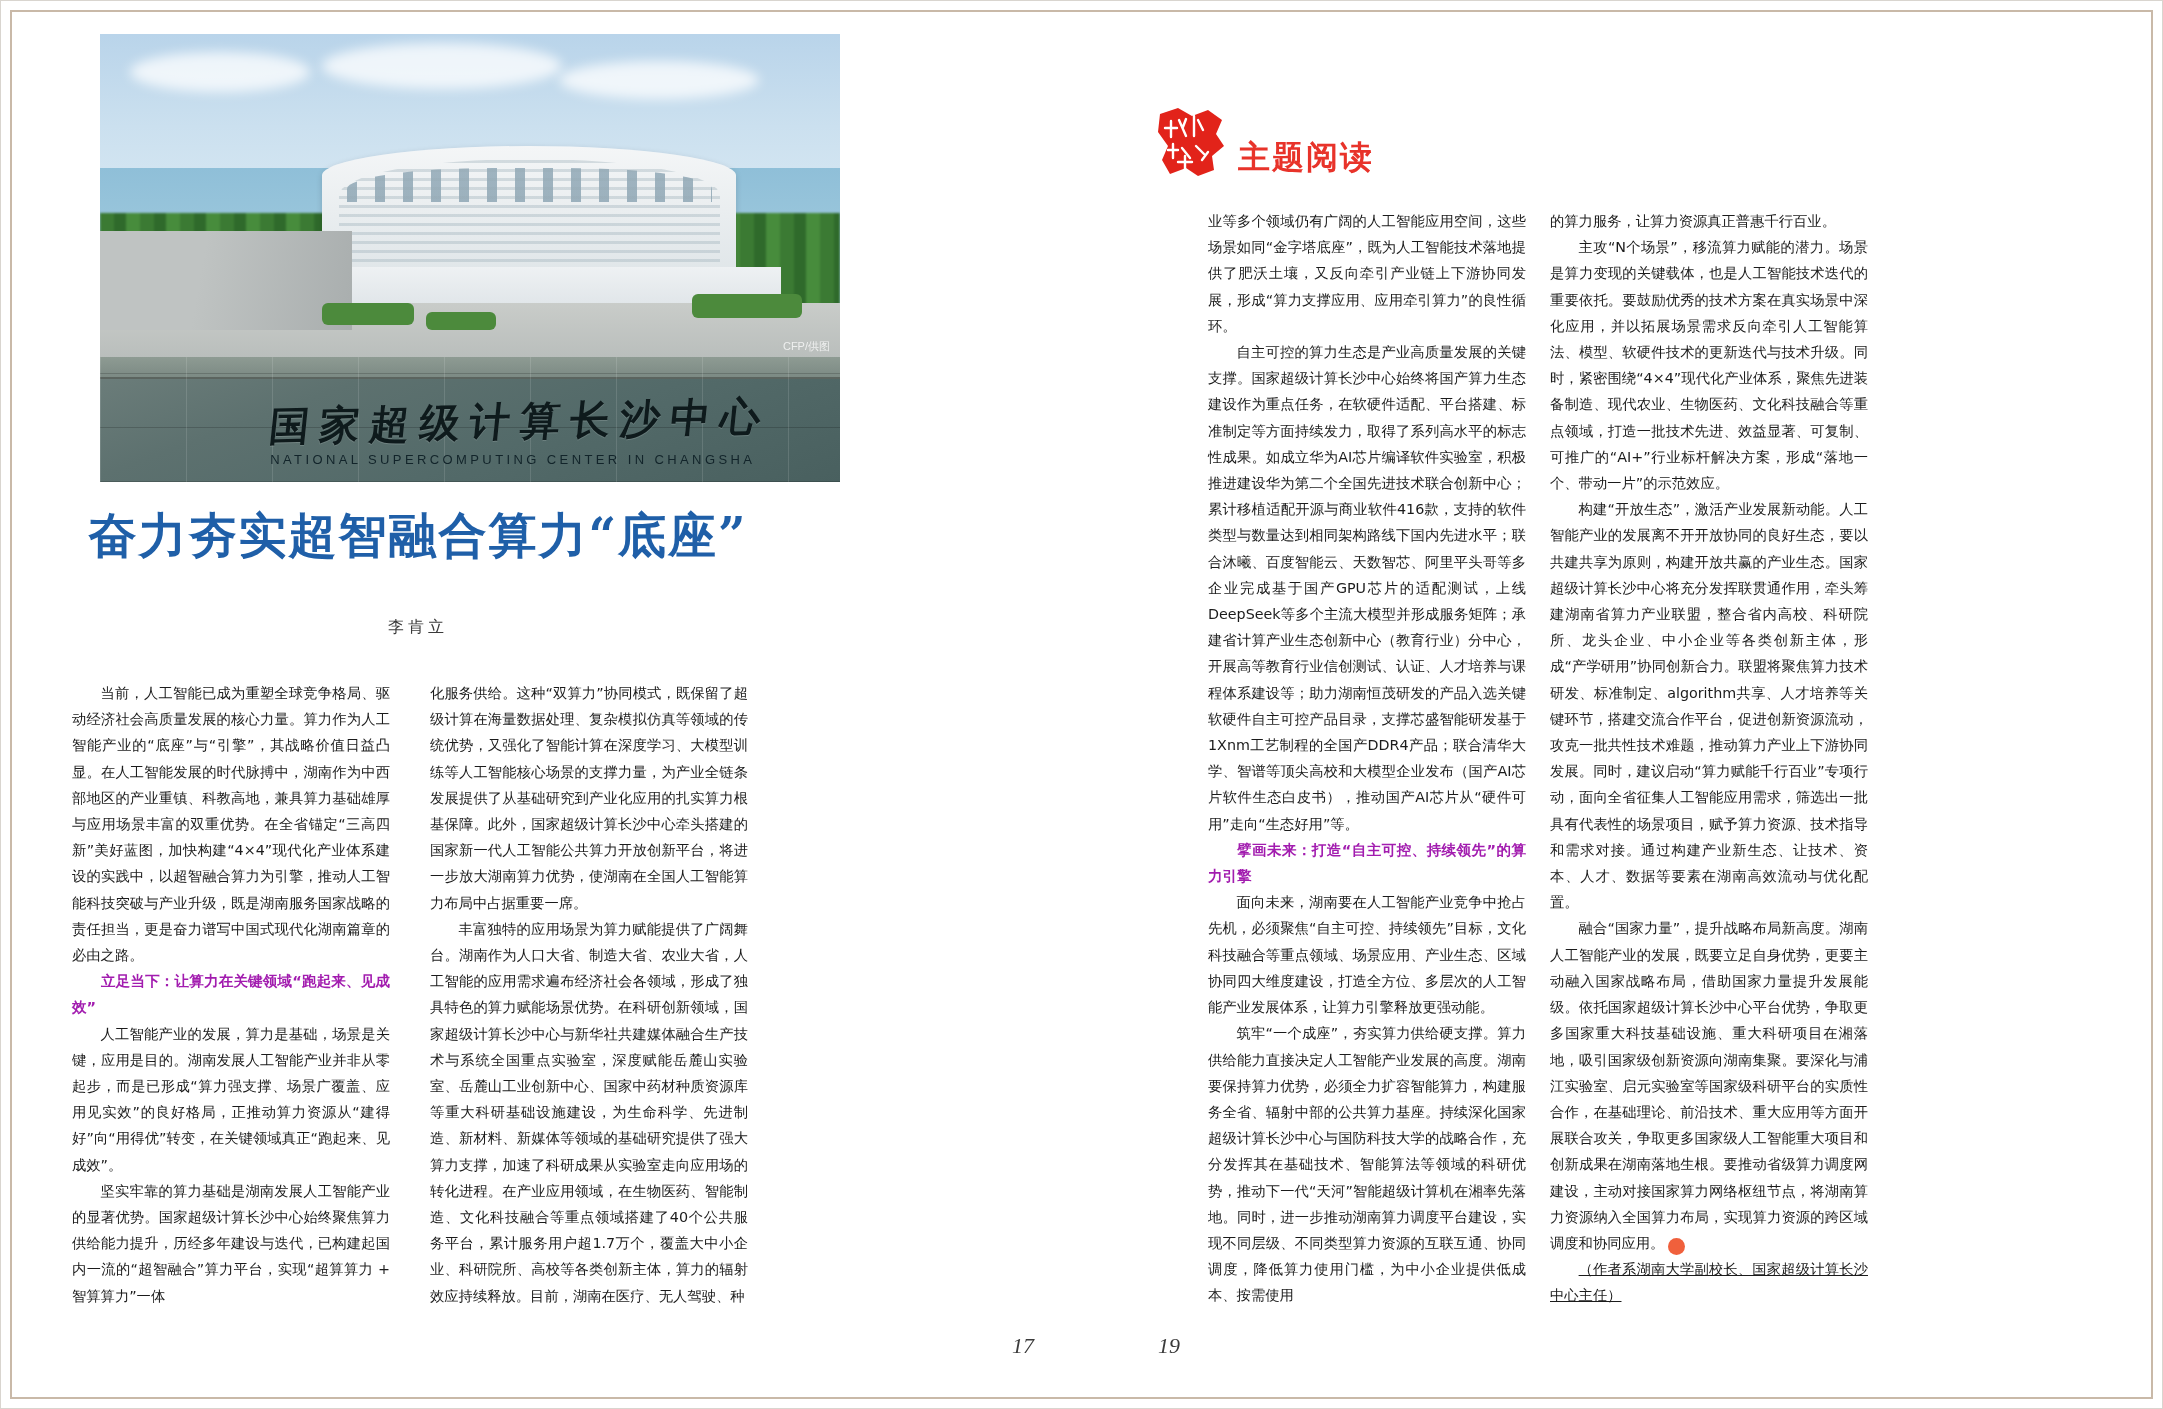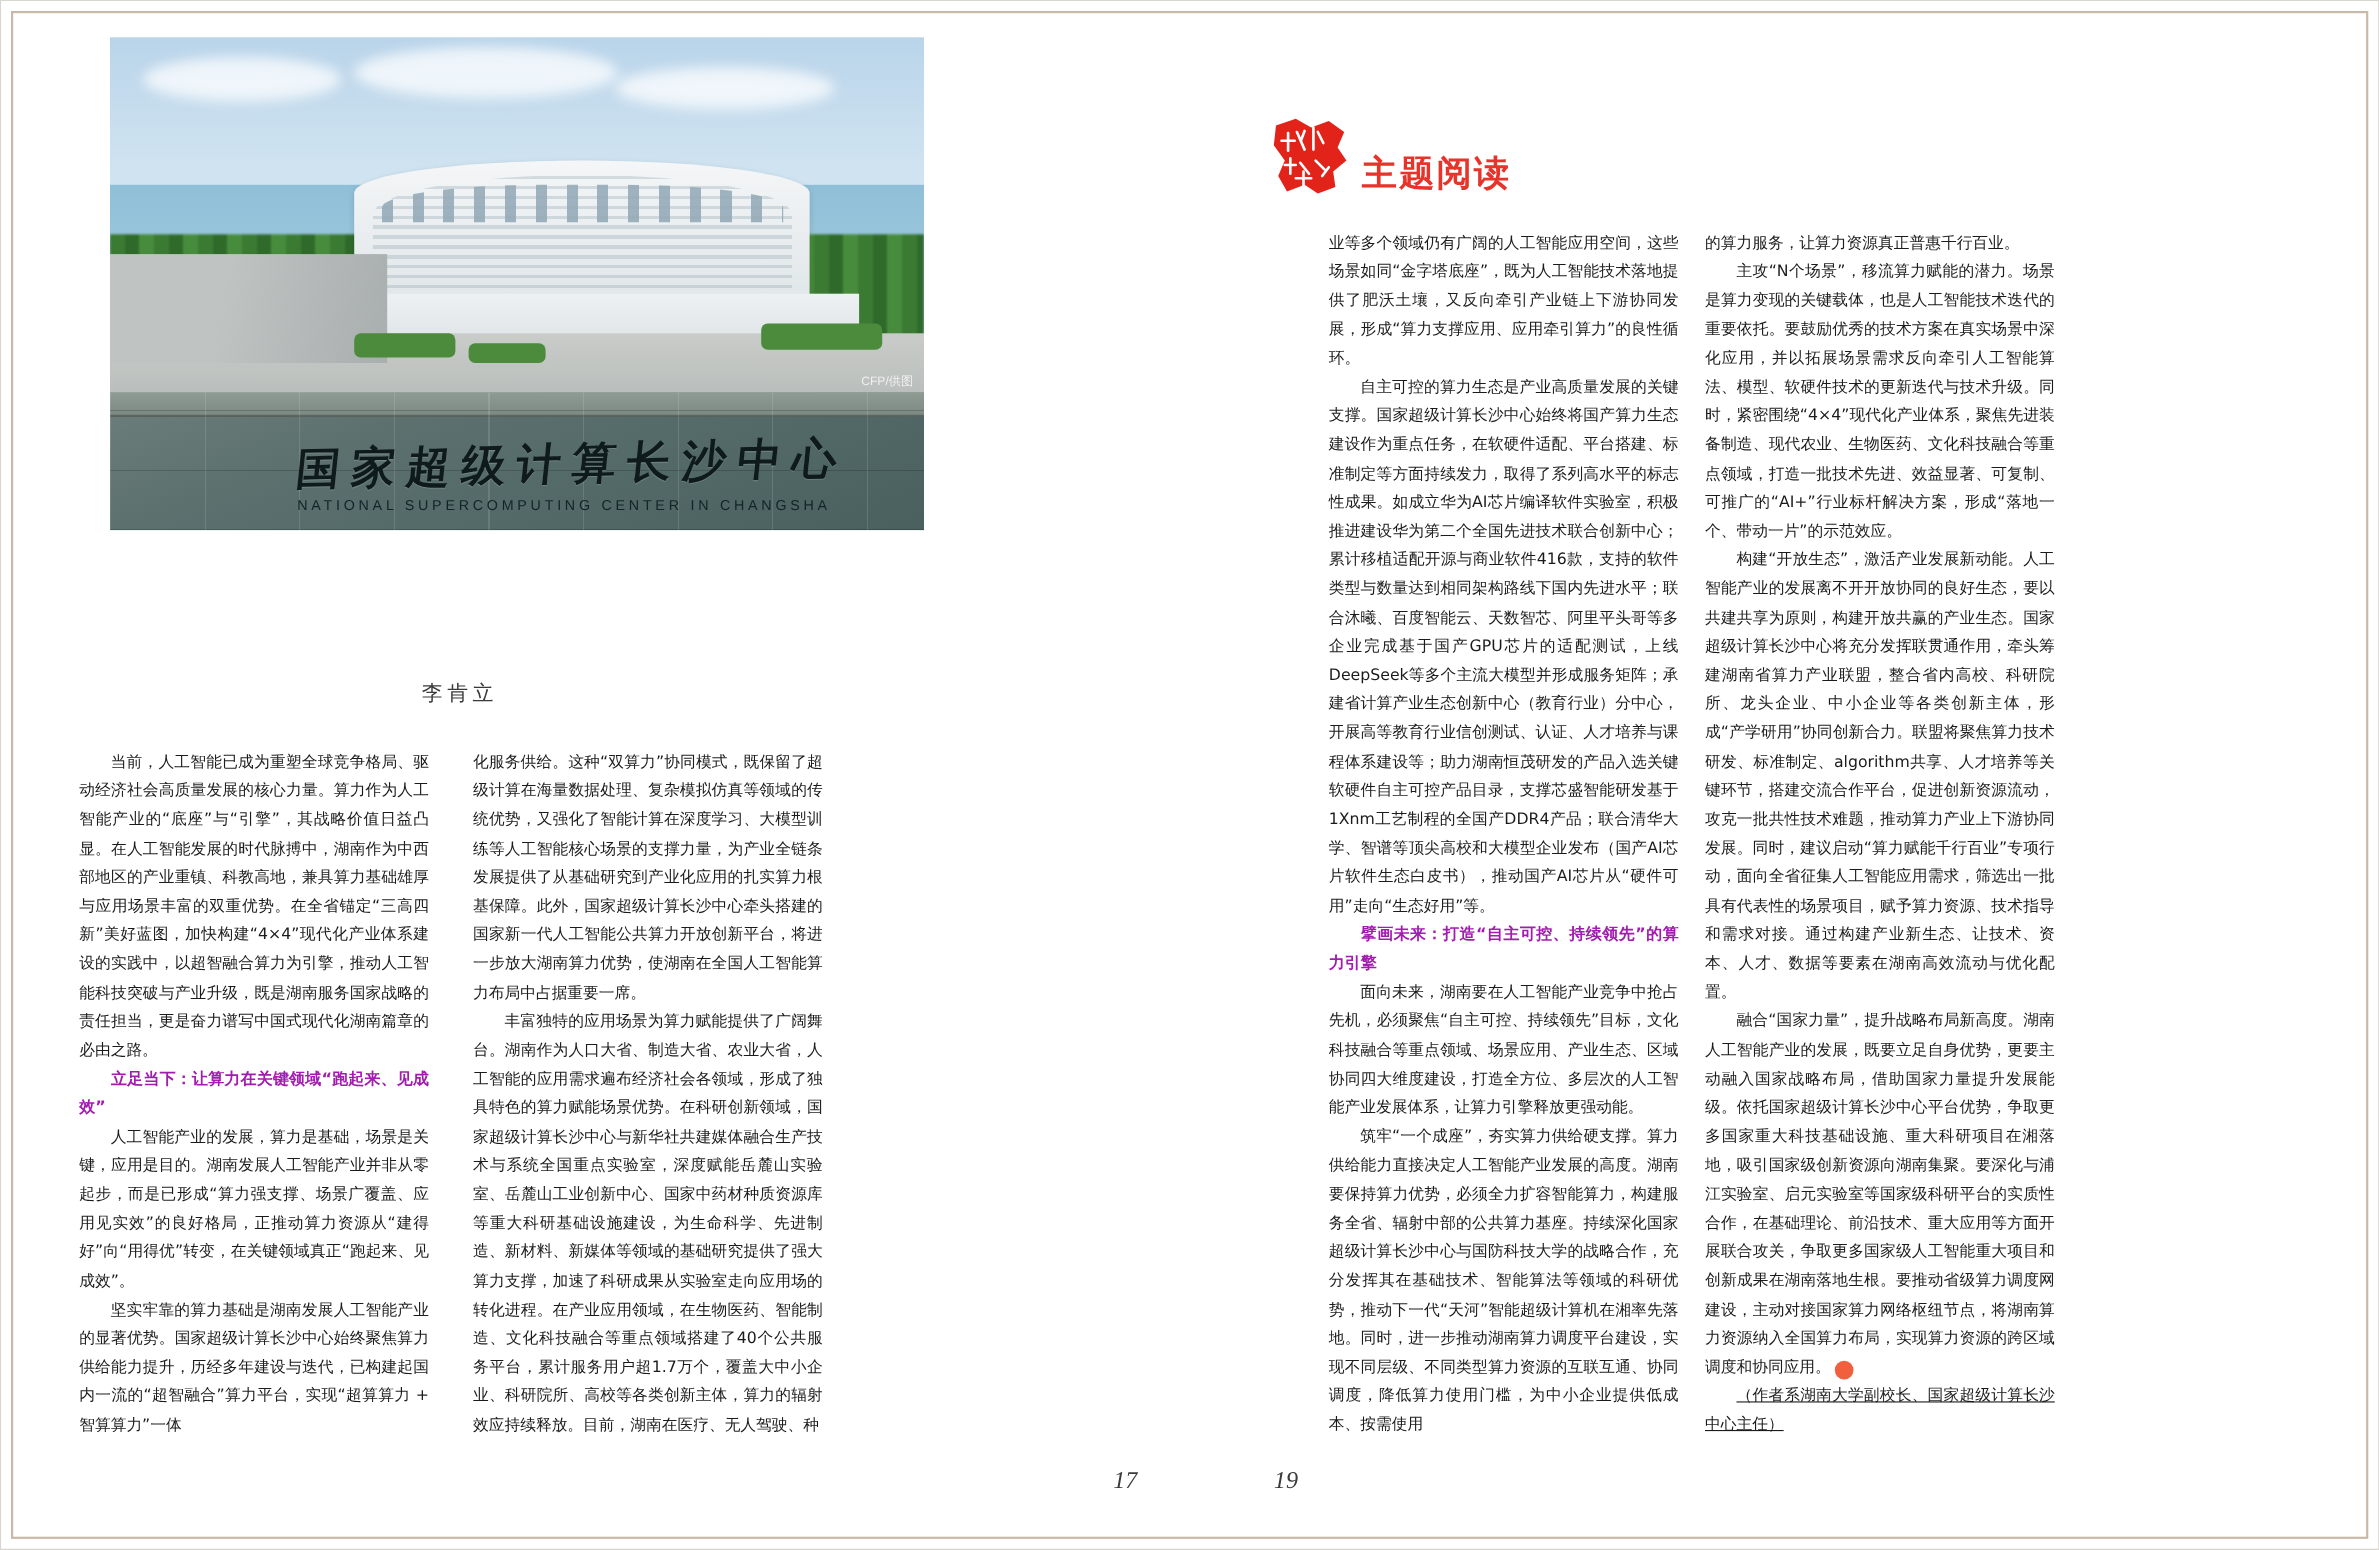--- a/index.html
+++ b/index.html
@@ -123,21 +123,21 @@
     font-weight:700;
     font-size:48px;
     letter-spacing:2px;
     color:#1f5fa8;
     white-space:nowrap;
   }
   .byline{
     position:absolute;left:76px;top:605px;width:660px;
     text-align:center;
     font-family:"DejaVu Serif",serif;
-    font-size:19px;letter-spacing:4px;color:#3a3a3a;
+    font-size:16px;letter-spacing:4px;color:#3a3a3a;
   }
   
   .col{
     position:absolute;
     font-family:"DejaVu Sans",sans-serif;
     font-size:14.3px;
     line-height:26.2px;
     color:#1b1b1b;
     text-align:justify;
     text-justify:inter-character;
@@ -221,20 +221,21 @@
         <div class="photo-credit">CFP/供图</div>
 
         <div class="wall">
           <div class="wall-top"></div>
           <div class="wall-seams"></div>
           <div class="wall-cn">国家超级计算长沙中心</div>
           <div class="wall-en">NATIONAL SUPERCOMPUTING CENTER IN CHANGSHA</div>
         </div>
       </div>
 
+      <div class="headline">奋力夯实超智融合算力“底座”</div>
       <div class="byline">李肯立</div>
 
       <div class="col L1">
         <p>当前，人工智能已成为重塑全球竞争格局、驱动经济社会高质量发展的核心力量。算力作为人工智能产业的“底座”与“引擎”，其战略价值日益凸显。在人工智能发展的时代脉搏中，湖南作为中西部地区的产业重镇、科教高地，兼具算力基础雄厚与应用场景丰富的双重优势。在全省锚定“三高四新”美好蓝图，加快构建“4×4”现代化产业体系建设的实践中，以超智融合算力为引擎，推动人工智能科技突破与产业升级，既是湖南服务国家战略的责任担当，更是奋力谱写中国式现代化湖南篇章的必由之路。</p>
         <p class="sub-head">立足当下：让算力在关键领域“跑起来、见成效”</p>
         <p>人工智能产业的发展，算力是基础，场景是关键，应用是目的。湖南发展人工智能产业并非从零起步，而是已形成“算力强支撑、场景广覆盖、应用见实效”的良好格局，正推动算力资源从“建得好”向“用得优”转变，在关键领域真正“跑起来、见成效”。</p>
         <p>坚实牢靠的算力基础是湖南发展人工智能产业的显著优势。国家超级计算长沙中心始终聚焦算力供给能力提升，历经多年建设与迭代，已构建起国内一流的“超智融合”算力平台，实现“超算算力 + 智算算力”一体</p>
       </div>
 
       <div class="col L2">

